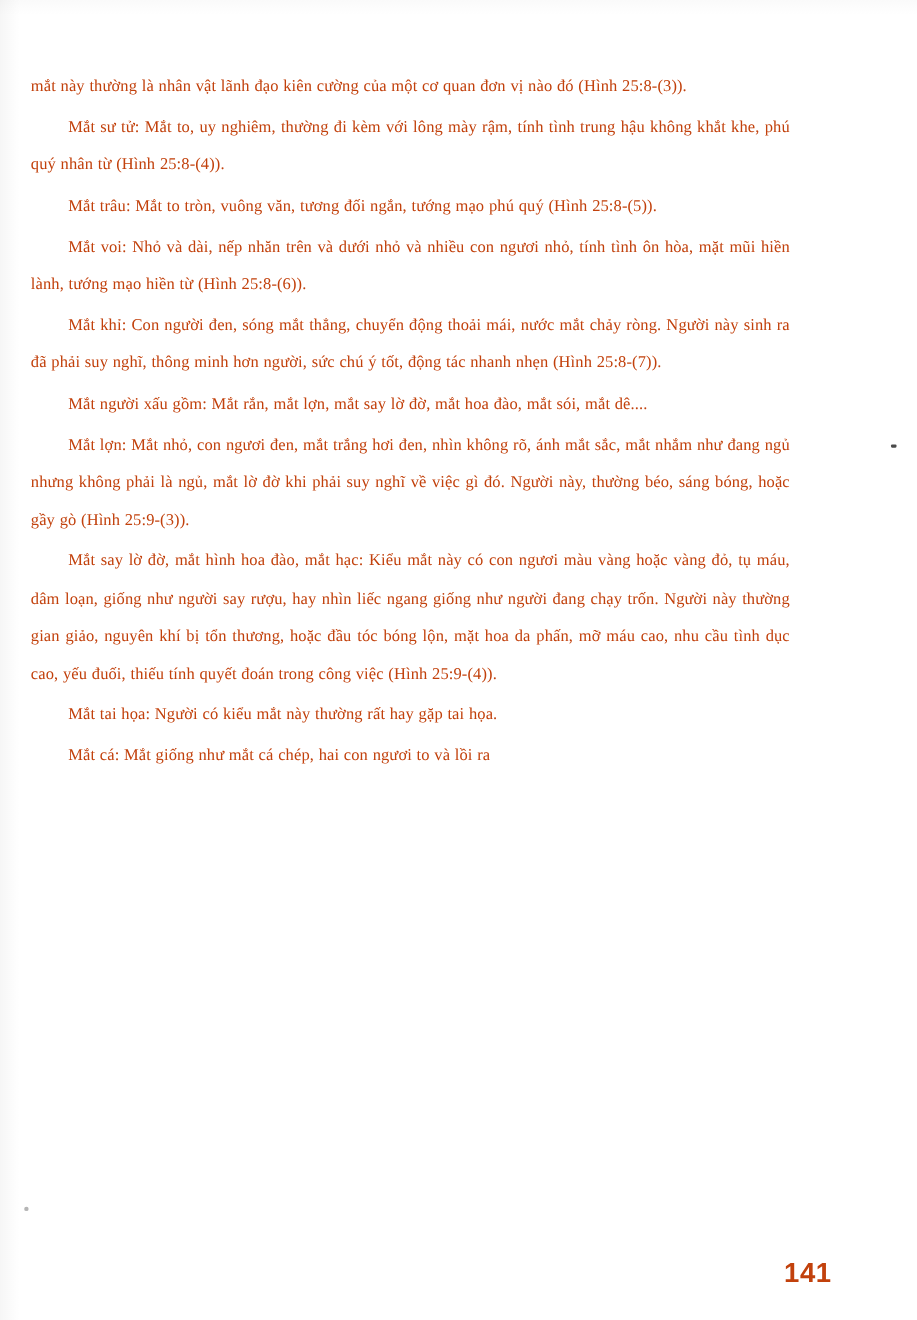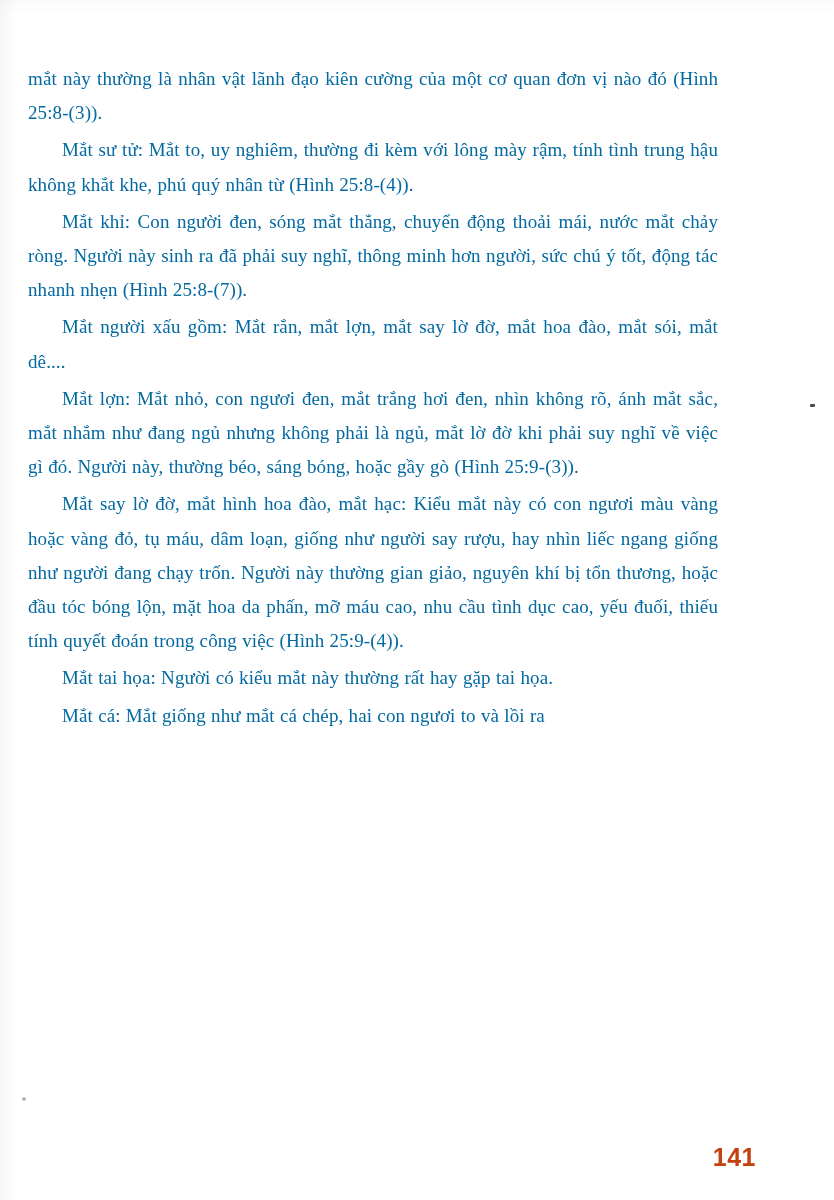--- a/index.html
+++ b/index.html
@@ -37,23 +37,23 @@
     top: 62px;
     width: 690px;
   }
 
   p.para {
     margin: 0;
     padding: 0;
     text-align: justify;
     text-align-last: left;
     text-justify: inter-word;
-    font-size: 19px;
+    font-size: 15px;
     line-height: 34.2px;
-    color: #0369a1;
+    color: #c2410c;
     letter-spacing: 0.1px;
     word-spacing: 0.4px;
     -webkit-font-smoothing: none;
   }
 
   p.para + p.para {
     margin-top: 3.0px;
   }
 
   p.indent {
@@ -102,21 +102,23 @@
 <div class="page">
 
   <div class="scan-tone"></div>
 
   <div class="text-block">
 
     <p class="para">mắt này thường là nhân vật lãnh đạo kiên cường của một cơ quan đơn vị nào đó (Hình 25:8-(3)).</p>
 
     <p class="para indent">Mắt sư tử: Mắt to, uy nghiêm, thường đi kèm với lông mày rậm, tính tình trung hậu không khắt khe, phú quý nhân từ (Hình 25:8-(4)).</p>
 
+    <p class="para indent">Mắt trâu: Mắt to tròn, vuông văn, tương đối ngắn, tướng mạo phú quý (Hình 25:8-(5)).</p>
 
+    <p class="para indent">Mắt voi: Nhỏ và dài, nếp nhăn trên và dưới nhỏ và nhiều con ngươi nhỏ, tính tình ôn hòa, mặt mũi hiền lành, tướng mạo hiền từ (Hình 25:8-(6)).</p>
 
     <p class="para indent">Mắt khỉ: Con người đen, sóng mắt thẳng, chuyển động thoải mái, nước mắt chảy ròng. Người này sinh ra đã phải suy nghĩ, thông minh hơn người, sức chú ý tốt, động tác nhanh nhẹn (Hình 25:8-(7)).</p>
 
     <p class="para indent">Mắt người xấu gồm: Mắt rắn, mắt lợn, mắt say lờ đờ, mắt hoa đào, mắt sói, mắt dê....</p>
 
 
 
     <p class="para indent">Mắt lợn: Mắt nhỏ, con ngươi đen, mắt trắng hơi đen, nhìn không rõ, ánh mắt sắc, mắt nhắm như đang ngủ nhưng không phải là ngủ, mắt lờ đờ khi phải suy nghĩ về việc gì đó. Người này, thường béo, sáng bóng, hoặc gầy gò (Hình 25:9-(3)).</p>
 
     <p class="para indent">Mắt say lờ đờ, mắt hình hoa đào, mắt hạc: Kiểu mắt này có con ngươi màu vàng hoặc vàng đỏ, tụ máu, dâm loạn, giống như người say rượu, hay nhìn liếc ngang giống như người đang chạy trốn. Người này thường gian giảo, nguyên khí bị tổn thương, hoặc đầu tóc bóng lộn, mặt hoa da phấn, mỡ máu cao, nhu cầu tình dục cao, yếu đuối, thiếu tính quyết đoán trong công việc (Hình 25:9-(4)).</p>

